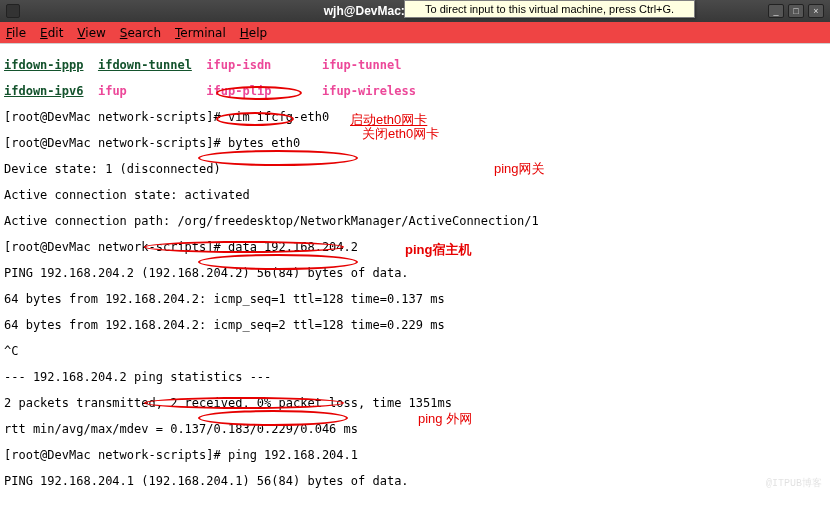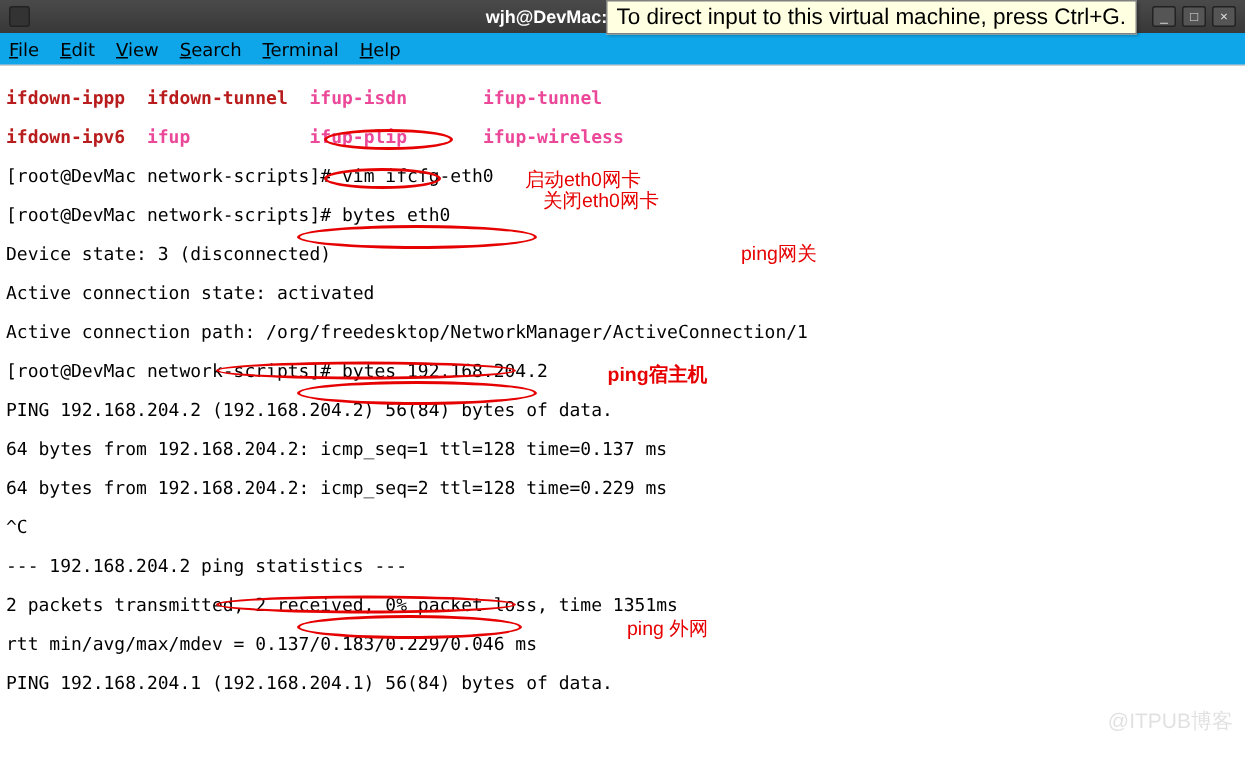--- a/index.html
+++ b/index.html
@@ -43,71 +43,71 @@
       color: #ddd;
       font-size: 9px;
       display: flex; align-items: center; justify-content: center;
       font-family: sans-serif;
     }
     .tooltip {
       position: absolute;
       top: 0; left: 404px;
       background: #ffffe1;
       border: 1px solid #808080;
-      padding: 2px 6px;
+      padding: 2px 20px;
       font-family: Tahoma, sans-serif;
-      font-size: 15px;
+      font-size: 11px;
       color: #000;
       z-index: 10;
       box-shadow: 1px 1px 2px rgba(0,0,0,.3);
     }
     .menubar {
-      background: #0ea5e9;
+      background: #ef4444;
       border-bottom: 1px solid #d0d0d0;
       height: 22px;
       display: flex;
       align-items: center;
       padding: 0 6px;
       font-family: "DejaVu Sans", sans-serif;
       font-size: 12px;
     }
     .menubar .mi { margin-right: 14px; cursor: pointer; }
     .menubar .mi u { text-decoration: underline; }
     .term {
       background: #fff;
       color: #000;
       padding: 2px 4px 4px 4px;
       line-height: 13px;
       white-space: pre;
       position: relative;
       font-family: "DejaVu Sans Mono", monospace;
       font-size: 12px;
     }
-    .fg-green { color: #b91c1c; font-weight: bold; }
+    .fg-green { color: #14532d; font-weight: bold; text-decoration: underline; }
     .fg-cyan { color: #ec4899; font-weight: bold; }
     .annot {
       position: absolute;
       color: #e60000;
       font-family: "Microsoft YaHei", sans-serif;
       font-size: 13px;
       pointer-events: none;
     }
     .ellipse {
       position: absolute;
       border: 2px solid #e60000;
       border-radius: 50%;
       pointer-events: none;
     }
     .watermark {
       position: absolute;
       right: 8px;
       bottom: 18px;
       color: rgba(0,0,0,.12);
-      font-family: Liberation Sans, sans-serif;
-      font-size: 14px;
+      font-family: Liberation Mono, monospace;
+      font-size: 10px;
     }
   </style>
 </head>
 <body>
 
 <div class="titlebar">
   <div class="tb-icon"></div>
   <div class="title">wjh@DevMac:/etc/syscon</div>
   <div class="wbtns">
     <div class="wbtn">_</div>
@@ -125,31 +125,32 @@
   <span class="mi"><u>S</u>earch</span>
   <span class="mi"><u>T</u>erminal</span>
   <span class="mi"><u>H</u>elp</span>
 </div>
 
 <div class="term">
 <div><span class="fg-green">ifdown-ippp</span>  <span class="fg-green">ifdown-tunnel</span>  <span class="fg-cyan">ifup-isdn</span>       <span class="fg-cyan">ifup-tunnel</span></div>
 <div><span class="fg-green">ifdown-ipv6</span>  <span class="fg-cyan">ifup</span>           <span class="fg-cyan">ifup-plip</span>       <span class="fg-cyan">ifup-wireless</span></div>
 <div><span>[root@DevMac network-scripts]# </span><span>vim ifcfg-eth0</span></div>
 <div><span>[root@DevMac network-scripts]# </span><span>bytes eth0</span></div>
-<div>Device state: 3 (disconnected)</div>
+<div>Device state: 1 (disconnected)</div>
 <div>Active connection state: activated</div>
 <div>Active connection path: /org/freedesktop/NetworkManager/ActiveConnection/1</div>
-<div><span>[root@DevMac network-scripts]# </span><span>bytes 192.168.204.2</span></div>
+<div><span>[root@DevMac network-scripts]# </span><span>data 192.168.204.2</span></div>
 <div>PING 192.168.204.2 (192.168.204.2) 56(84) bytes of data.</div>
 <div>64 bytes from 192.168.204.2: icmp_seq=1 ttl=128 time=0.137 ms</div>
 <div>64 bytes from 192.168.204.2: icmp_seq=2 ttl=128 time=0.229 ms</div>
 <div>^C</div>
 <div>--- 192.168.204.2 ping statistics ---</div>
 <div>2 packets transmitted, 2 received, 0% packet loss, time 1351ms</div>
 <div>rtt min/avg/max/mdev = 0.137/0.183/0.229/0.046 ms</div>
+<div><span>[root@DevMac network-scripts]# </span><span>ping 192.168.204.1</span></div>
 <div>PING 192.168.204.1 (192.168.204.1) 56(84) bytes of data.</div>
 
 
 
 
 
 
 
 
 
@@ -164,18 +165,18 @@
 
 <div class="ellipse" style="left:216px; top:86px; width:86px; height:14px;"></div>
 <div class="ellipse" style="left:216px; top:112px; width:78px; height:14px;"></div>
 <div class="ellipse" style="left:198px; top:150px; width:160px; height:16px;"></div>
 <div class="ellipse" style="left:198px; top:254px; width:160px; height:16px;"></div>
 <div class="ellipse" style="left:198px; top:410px; width:150px; height:16px;"></div>
 <div class="ellipse" style="left:144px; top:241px; width:200px; height:12px;"></div>
 <div class="ellipse" style="left:144px; top:397px; width:200px; height:12px;"></div>
 
 <div class="annot" style="left:362px; top:85px;margin-top:40px;">关闭eth0网卡</div>
-<div class="annot" style="left:350px; top:111px;">启动eth0网卡</div>
+<div class="annot" style="left:350px; top:111px;text-decoration:underline;">启动eth0网卡</div>
 <div class="annot" style="left:494px; top:160px;">ping网关</div>
 <div class="annot" style="left:405px; top:241px;font-weight:bold;">ping宿主机</div>
 <div class="annot" style="left:418px; top:410px;">ping 外网</div>
 
 <div class="watermark">@ITPUB博客</div>
 
 </body></html>

